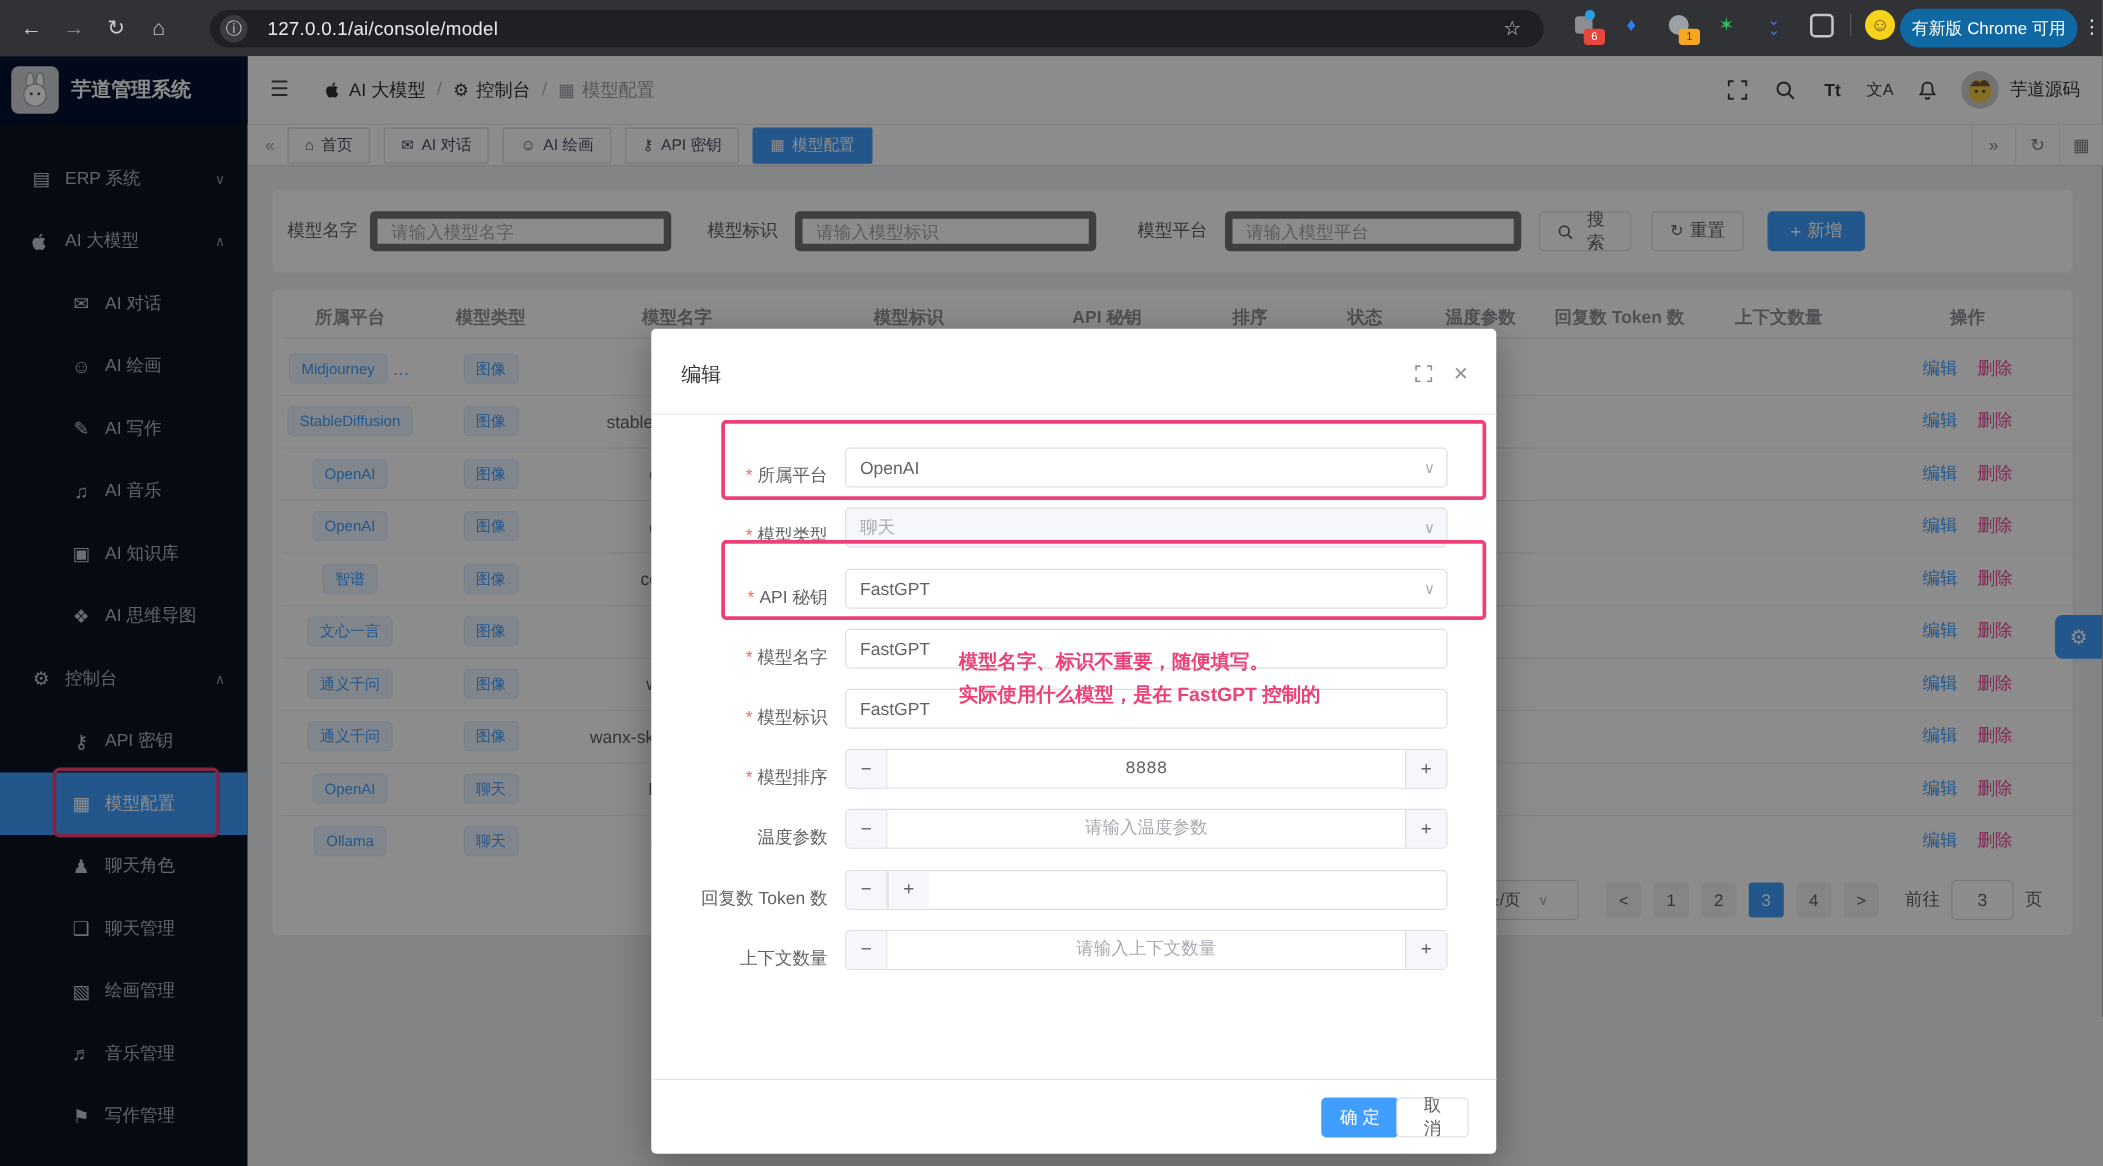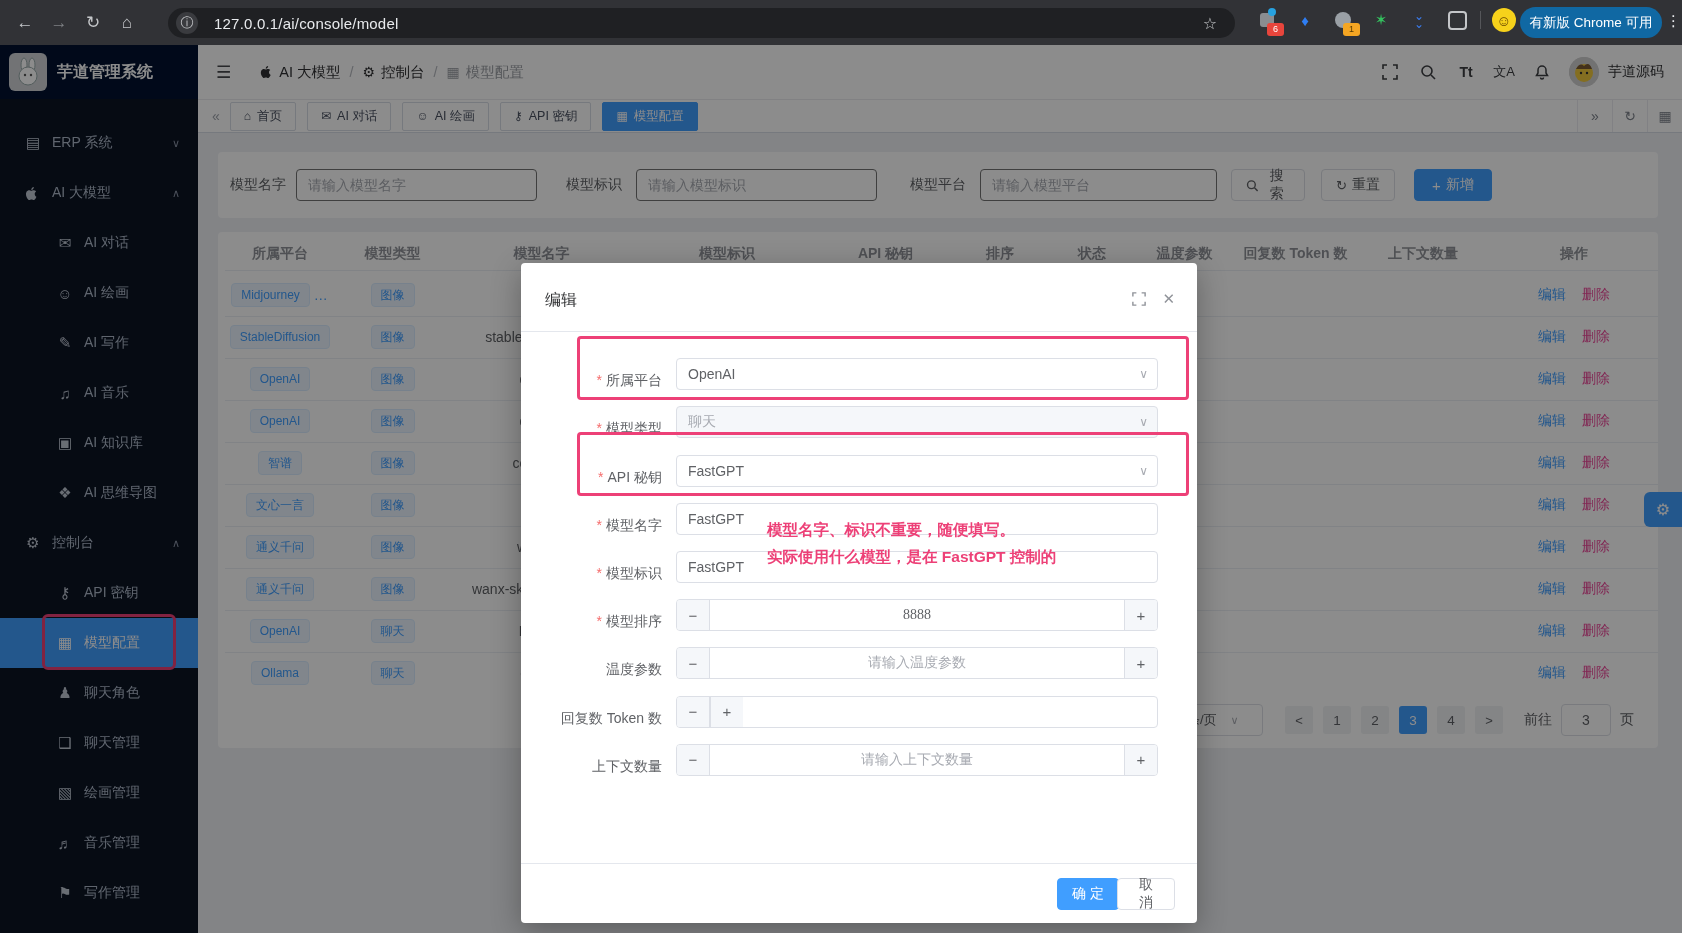--- a/index.html
+++ b/index.html
@@ -58,21 +58,21 @@
   .t-chev{color:#9ea3ab;font-size:14px;margin:0 10px 0 14px;}
   .tab{height:27px;display:flex;align-items:center;gap:6px;padding:0 13px;border:1px solid #d8dce5;background:#fff;color:#495060;font-size:12.5px;margin-right:11px;border-radius:2px;}
   .tab .ti{font-size:12px;}
   .tab.active{background:#409eff;border-color:#409eff;color:#fff;}
   .tabs-right{position:absolute;right:0;top:0;height:100%;display:flex;align-items:center;background:#fff;}
   .tr-ico{width:34px;height:100%;display:flex;align-items:center;justify-content:center;color:#7e838c;font-size:14px;border-left:1px solid #ececf0;}
 
   
   .fcard{position:absolute;left:218px;top:107px;width:1440px;height:66px;background:#fff;border-radius:4px;display:flex;align-items:center;}
   .f-label{font-size:14px;color:#606266;}
-  .f-input{height:32px;border:1px solid #737373;border-radius:4px;font-size:14px;color:#606266;padding:0 11px;outline:none;background:#fff;box-sizing:border-box;font-family:inherit;}
+  .f-input{height:32px;border:6px solid #737373;border-radius:4px;font-size:14px;color:#606266;padding:0 11px;outline:none;background:#fff;box-sizing:border-box;font-family:inherit;}
   .f-input::placeholder{color:#a8abb2;}
   .btn{height:32px;border:1px solid #dcdfe6;background:#fff;border-radius:4px;font-size:14px;color:#606266;display:inline-flex;align-items:center;justify-content:center;gap:5px;padding:0 14px;box-sizing:border-box;font-family:inherit;}
   .btn.primary{background:#409eff;border-color:#409eff;color:#fff;}
 
   
   .tcard{position:absolute;left:218px;top:187px;width:1440px;height:516px;background:#fff;border-radius:4px;}
   .thead{position:absolute;left:7px;top:6px;display:flex;height:32px;align-items:center;border-bottom:1px solid #ebeef5;width:1433px;}
   .th{font-size:14px;color:#909399;font-weight:bold;text-align:center;}
   .trow{position:absolute;left:7px;display:flex;height:42px;align-items:center;border-bottom:1px solid #ebeef5;width:1433px;}
   .td{display:flex;align-items:center;justify-content:center;font-size:14px;color:#606266;}
@@ -108,21 +108,21 @@
   .flabel{width:141px;text-align:right;font-size:14px;color:#606266;flex:0 0 auto;}
   .req{color:#f56c6c;margin-right:4px;}
   .fctrl{margin-left:14px;width:482px;position:relative;}
   .sel,.inp{height:32px;border:1px solid #dcdfe6;border-radius:4px;background:#fff;display:flex;align-items:center;font-size:14px;color:#606266;padding:0 11px;box-sizing:border-box;}
   .sel .chev{position:absolute;right:10px;color:#a8abb2;font-size:12px;}
   .sel.disabled{background:#f5f7fa;color:#a8abb2;cursor:not-allowed;}
   .stepper{height:32px;border:1px solid #dcdfe6;border-radius:4px;background:#fff;display:flex;align-items:stretch;overflow:hidden;box-sizing:border-box;}
   .st-btn{width:32px;background:#f5f7fa;color:#606266;display:flex;align-items:center;justify-content:center;font-size:15px;flex:0 0 auto;}
   .st-btn.minus{border-right:1px solid #dcdfe6;}
   .st-btn.plus{border-left:1px solid #dcdfe6;}
-  .st-val{flex:1;border:none;outline:none;text-align:center;font-size:14px;color:#606266;background:#fff;font-family:Liberation Serif, serif;min-width:0;}
+  .st-val{flex:1;border:none;outline:none;text-align:center;font-size:14px;color:#606266;background:#fff;font-family:Liberation Mono, monospace;min-width:0;}
   .st-val::placeholder{color:#a8abb2;}
   .radio{display:flex;align-items:center;gap:8px;margin-right:30px;font-size:14px;color:#606266;}
   .rdot{width:14px;height:14px;border-radius:50%;border:1px solid #dcdfe6;background:#fff;box-sizing:border-box;}
   .radio.on .rdot{border:4px solid #409eff;background:#fff;}
   .radio.on .rlabel{color:#409eff;}
   .d-foot-div{position:absolute;left:0;right:0;top:600px;height:1px;background:#e4e7ed;}
   .d-foot{position:absolute;left:0;right:0;top:615px;height:32px;}
   .d-ok{position:absolute;left:521px;top:0;width:62px;margin-left:15px;}
   .d-cancel{position:absolute;left:596px;top:0;width:58px;}
 

